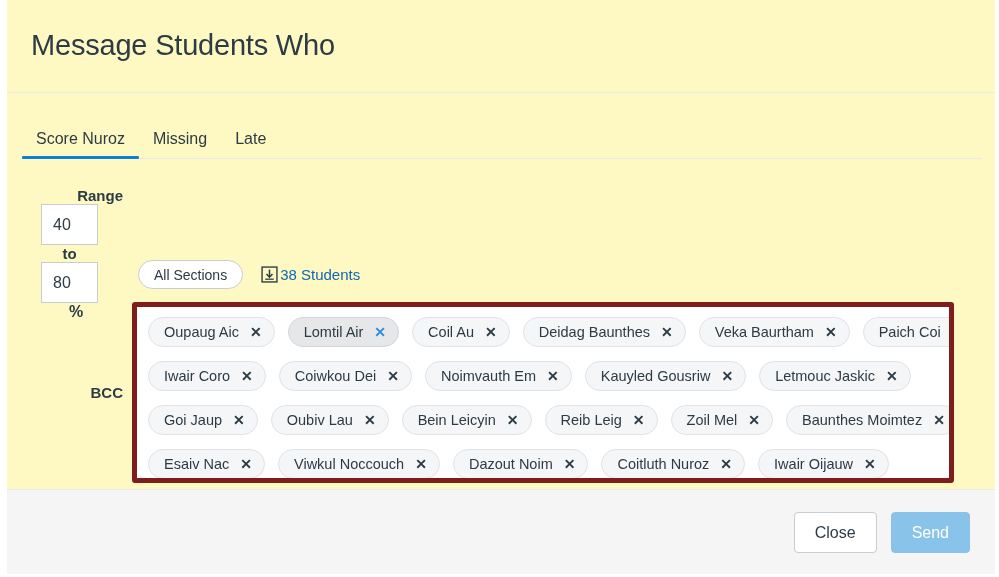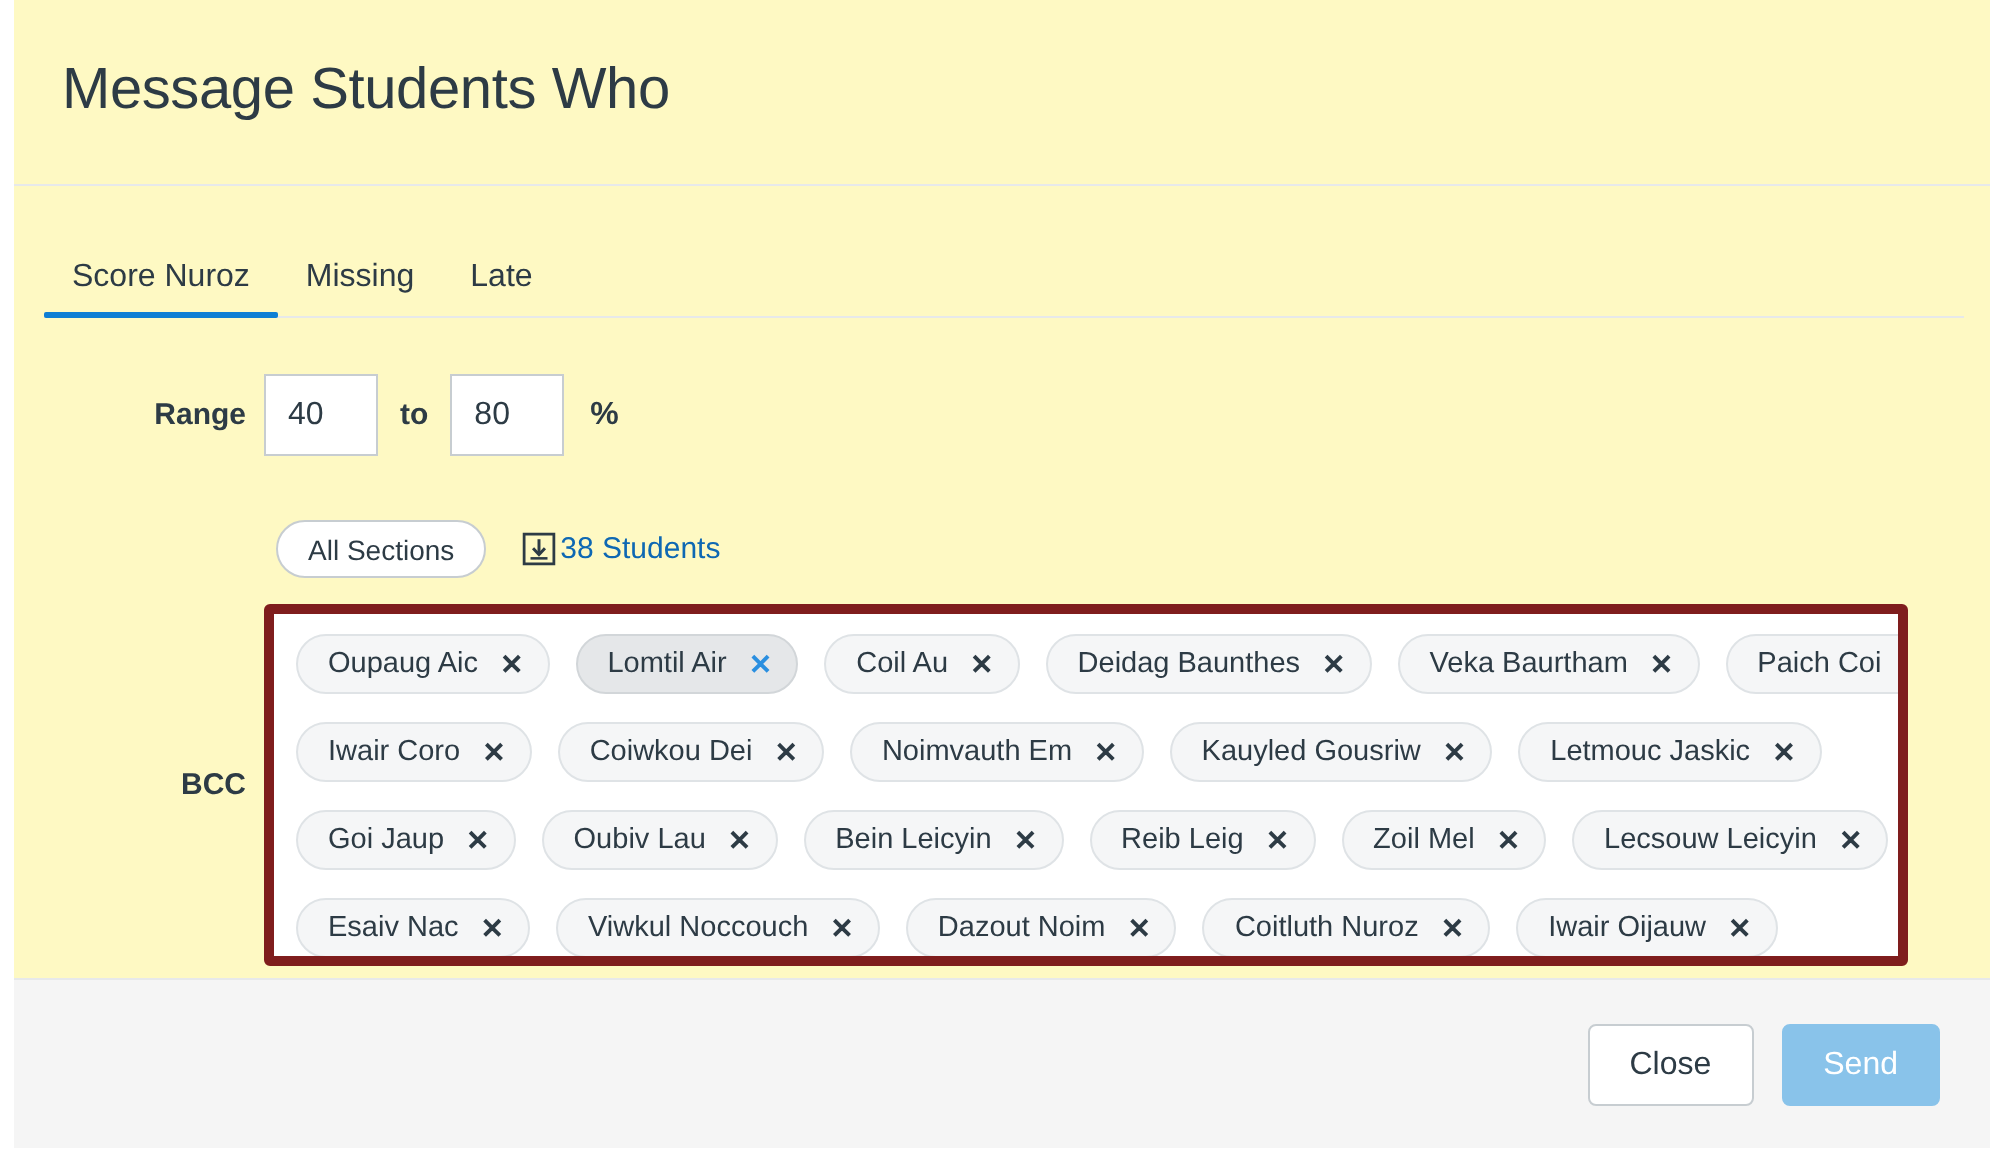--- a/index.html
+++ b/index.html
@@ -98,20 +98,21 @@
     overflow: hidden;
   }
 
   
   .range-row {
     display: flex;
     align-items: center;
     position: absolute;
     left: 0;
     top: 28px;
+    flex-direction: column;
   }
   .range-label {
     width: 125px;
     text-align: right;
     font-size: 15px;
     font-weight: bold;
     color: #2d3b45;
     padding-right: 9px;
     box-sizing: border-box;
   }
@@ -393,21 +394,21 @@
               </span>
               <span class="chip">
                 <span>Reib Leig</span>
                 <span class="chip-x">✕</span>
               </span>
               <span class="chip">
                 <span>Zoil Mel</span>
                 <span class="chip-x">✕</span>
               </span>
               <span class="chip">
-                <span>Lecsouw Leicyin</span>
+                <span>Baunthes Moimtez</span>
                 <span class="chip-x">✕</span>
               </span>
             </div>
             <div class="chip-line">
               <span class="chip">
                 <span>Esaiv Nac</span>
                 <span class="chip-x">✕</span>
               </span>
               <span class="chip">
                 <span>Viwkul Noccouch</span>

